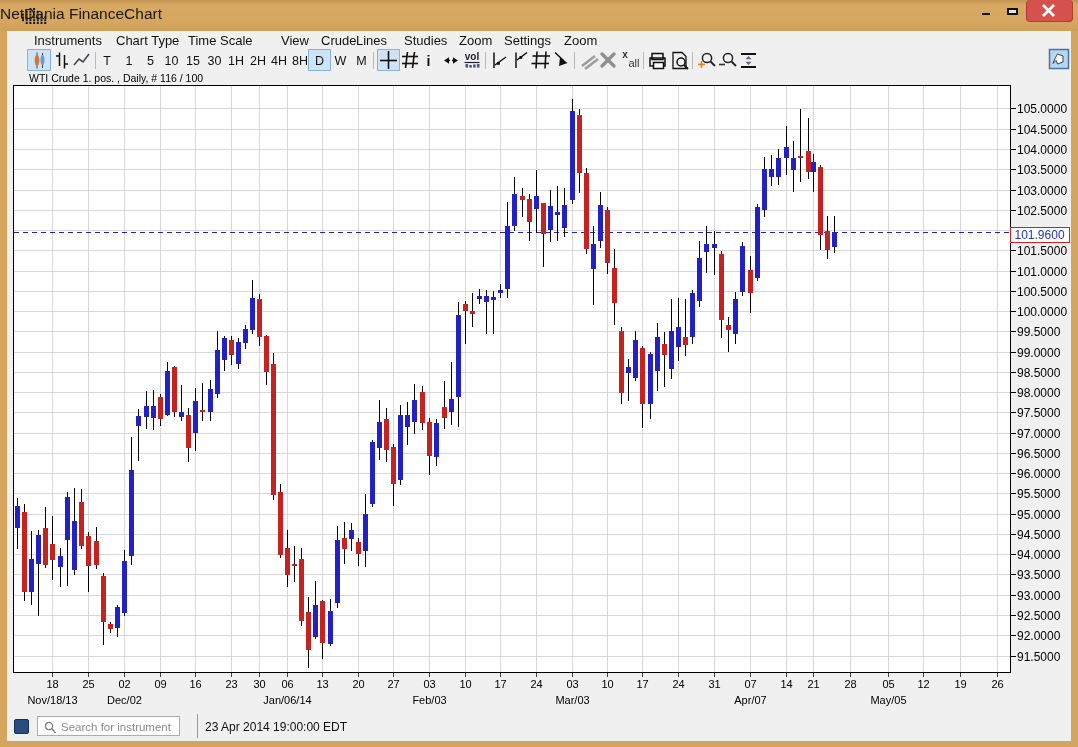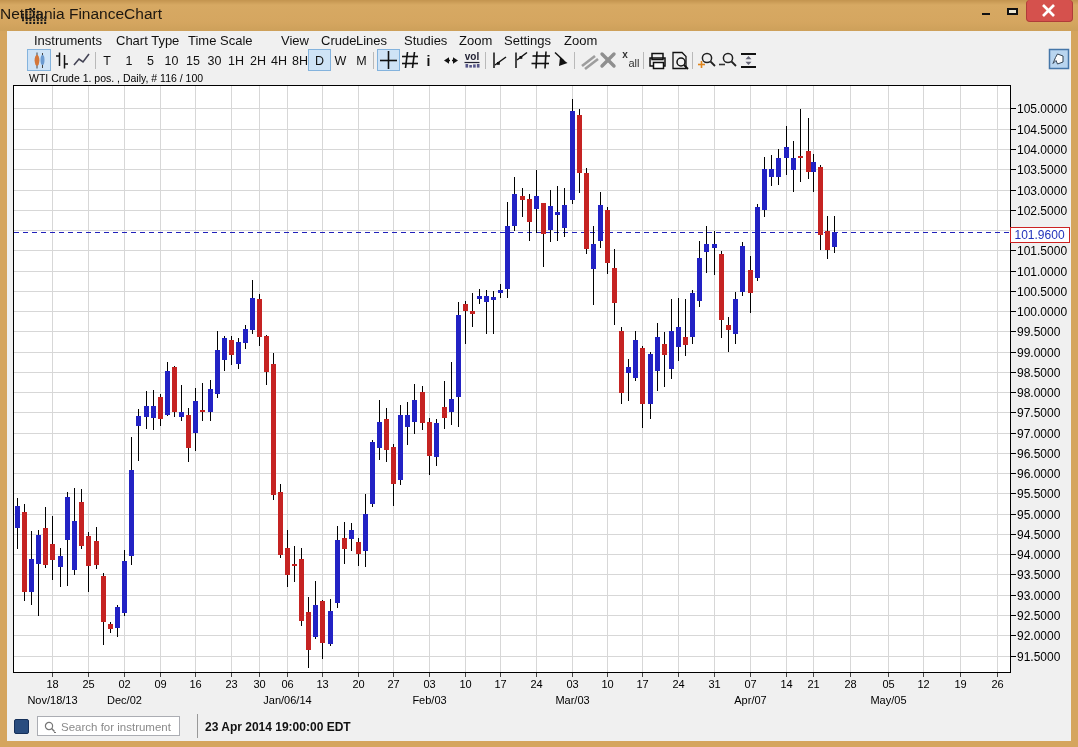--- a/index.html
+++ b/index.html
@@ -617,13 +617,13 @@
 
 <div class="abs" style="left:14px;top:719px;width:13px;height:13px;background:#2a4d7f;border:1px solid #16305a;border-radius:2px;"></div>
 <div class="abs" style="left:37px;top:716px;width:143px;height:20px;background:#fff;border:1px solid #abadb3;box-sizing:border-box;"></div>
 <svg class="abs" style="left:42px;top:719px;" width="16" height="16" viewBox="0 0 16 16">
     <circle cx="7" cy="7" r="3.6" fill="none" stroke="#777" stroke-width="1.2"></circle>
     <line x1="9.6" y1="9.6" x2="12.5" y2="12.5" stroke="#777" stroke-width="1.4"></line>
     <line x1="12" y1="13.5" x2="14" y2="13.5" stroke="#777" stroke-width="1"></line>
   </svg>
 <div class="abs" style="left:61px;top:721px;font-size:11.5px;color:#8a8a8a;">Search for instrument</div>
 <div class="abs" style="left:197px;top:714px;width:1px;height:24px;background:#999;"></div>
-<div class="abs" style="left:205px;top:720px;font-size:12px;font-weight:bold;color:#111;">23 Apr 2014 19:00:00 EDT</div>
+<div class="abs" style="left:205px;top:720px;font-size:12px;font-weight:normal;color:#111;">23 Apr 2014 19:00:00 EDT</div>
 
 </body></html>

